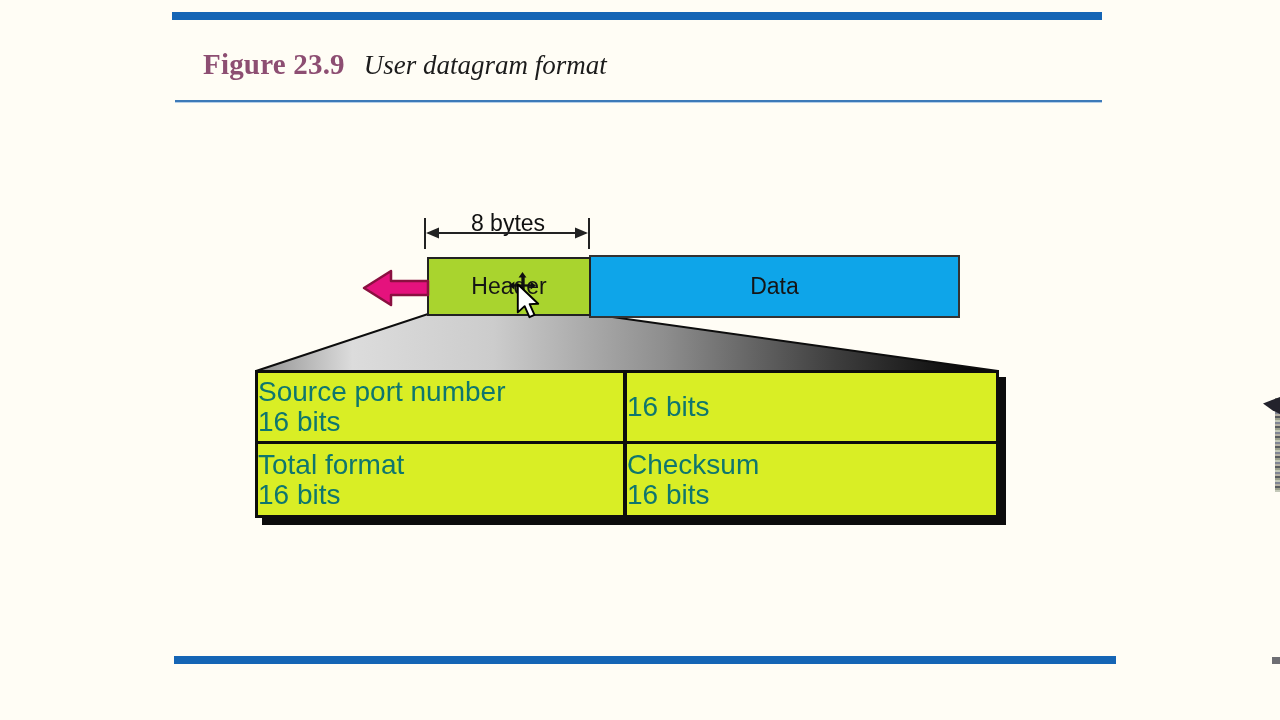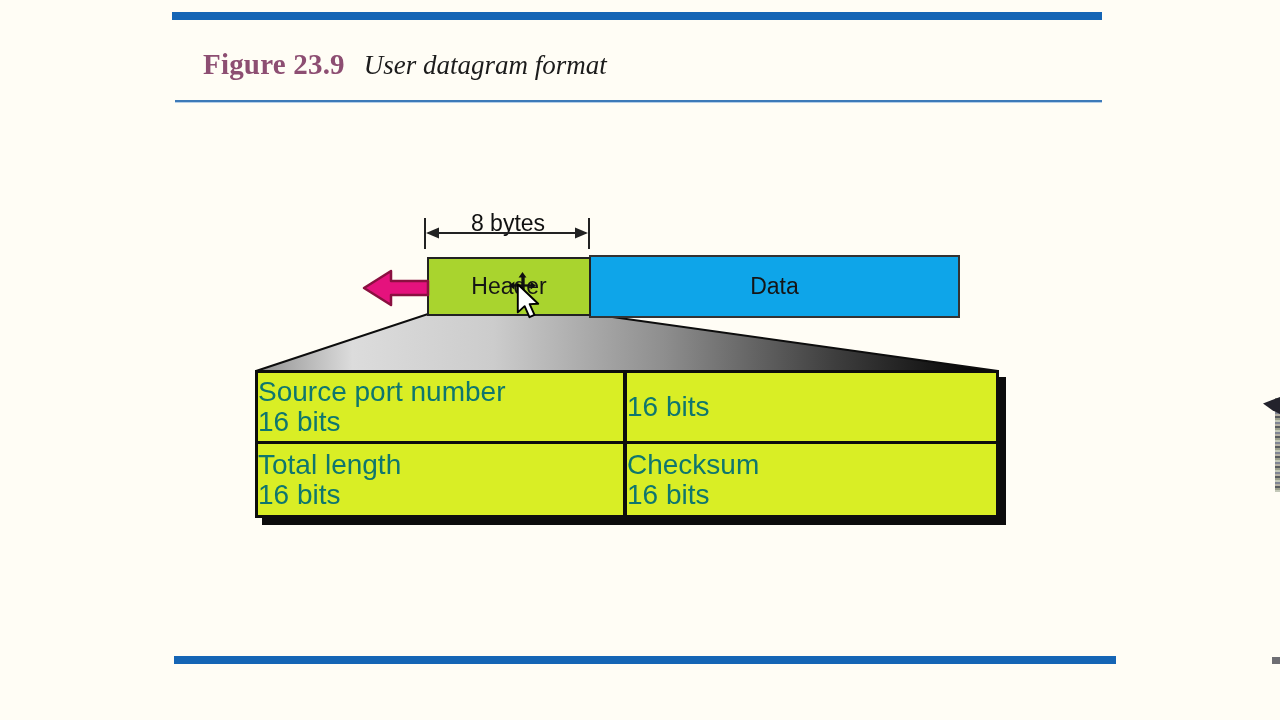--- a/index.html
+++ b/index.html
@@ -137,21 +137,21 @@
 
   <div class="fields-table">
     <div class="cell c-left r-top">
       <div>Source port number</div>
       <div>16 bits</div>
     </div>
     <div class="cell r-top">
       <div>16 bits</div>
     </div>
     <div class="cell c-left">
-      <div>Total length</div>
+      <div>Total format</div>
       <div>16 bits</div>
     </div>
     <div class="cell">
       <div>Checksum</div>
       <div>16 bits</div>
     </div>
   </div>
 
   <svg class="cursor-move" width="27" height="27" viewBox="0 0 26 26">
     <line x1="3" y1="13" x2="23" y2="13"></line>

